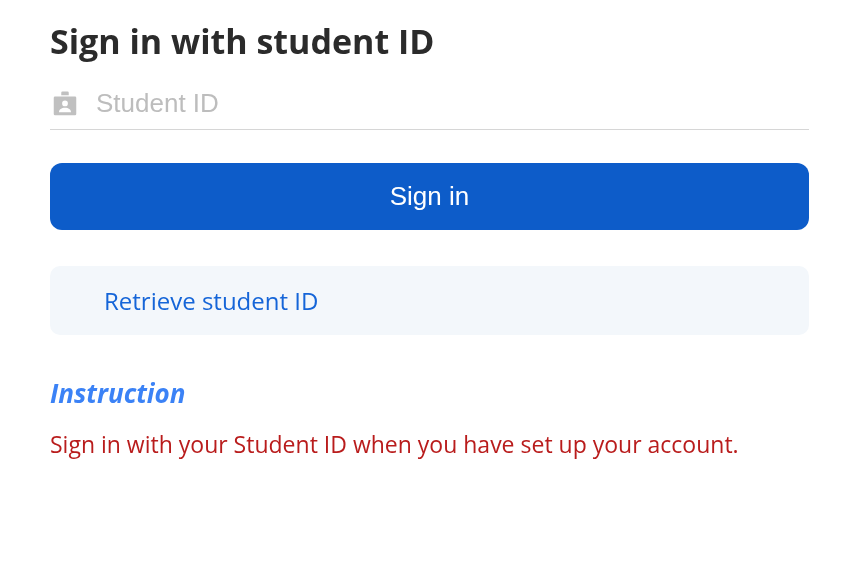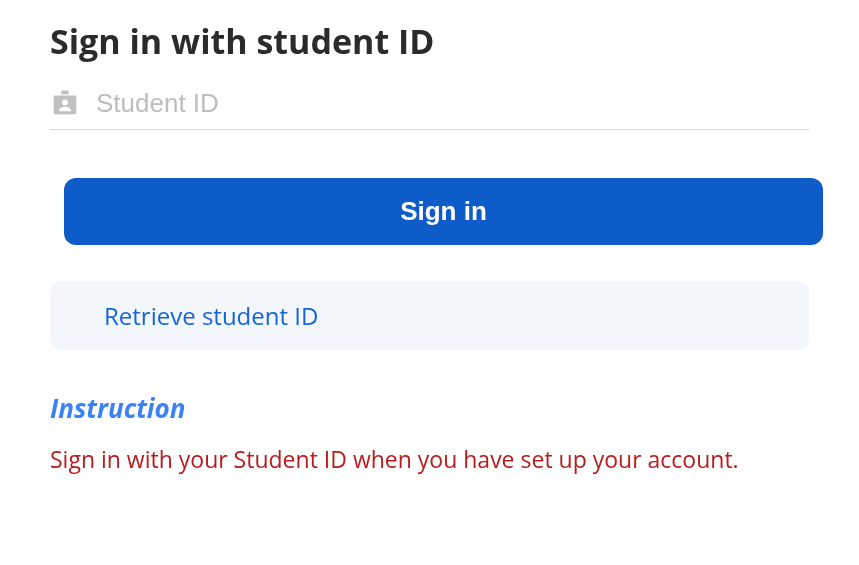--- a/index.html
+++ b/index.html
@@ -15,23 +15,24 @@
       padding: 18px 50px;
     }
     .heading {
       font-size: 34px;
       font-weight: 700;
       color: #2b2b2b;
       margin-bottom: 24px;
     }
     .input-row {
       display: flex;
+      align-items: center;
       border-bottom: 1px solid #d6d6d6;
       padding-bottom: 10px;
-      margin-bottom: 48px;
+      margin-bottom: 33px;
     }
     .input-icon {
       width: 30px;
       height: 30px;
       color: #c0c0c0;
       flex-shrink: 0;
       margin-right: 16px;
     }
     .input-field {
       border: none;
@@ -45,25 +46,24 @@
       color: #bdbdbd;
     }
     .signin-btn {
       display: block;
       width: 100%;
       background: #0d5cc9;
       color: #ffffff;
       border: none;
       border-radius: 12px;
       font-size: 26px;
-      font-weight: 700;
+      font-weight: 400;
       padding: 18px 0;
       cursor: pointer;
       margin-bottom: 36px;
-      margin-left: 14px;
     }
     .retrieve-panel {
       background: #f3f7fb;
       border-radius: 10px;
       padding: 18px 14px;
       margin-bottom: 40px;
     }
     .retrieve-link {
       color: #1565d8;
       font-size: 24px;

